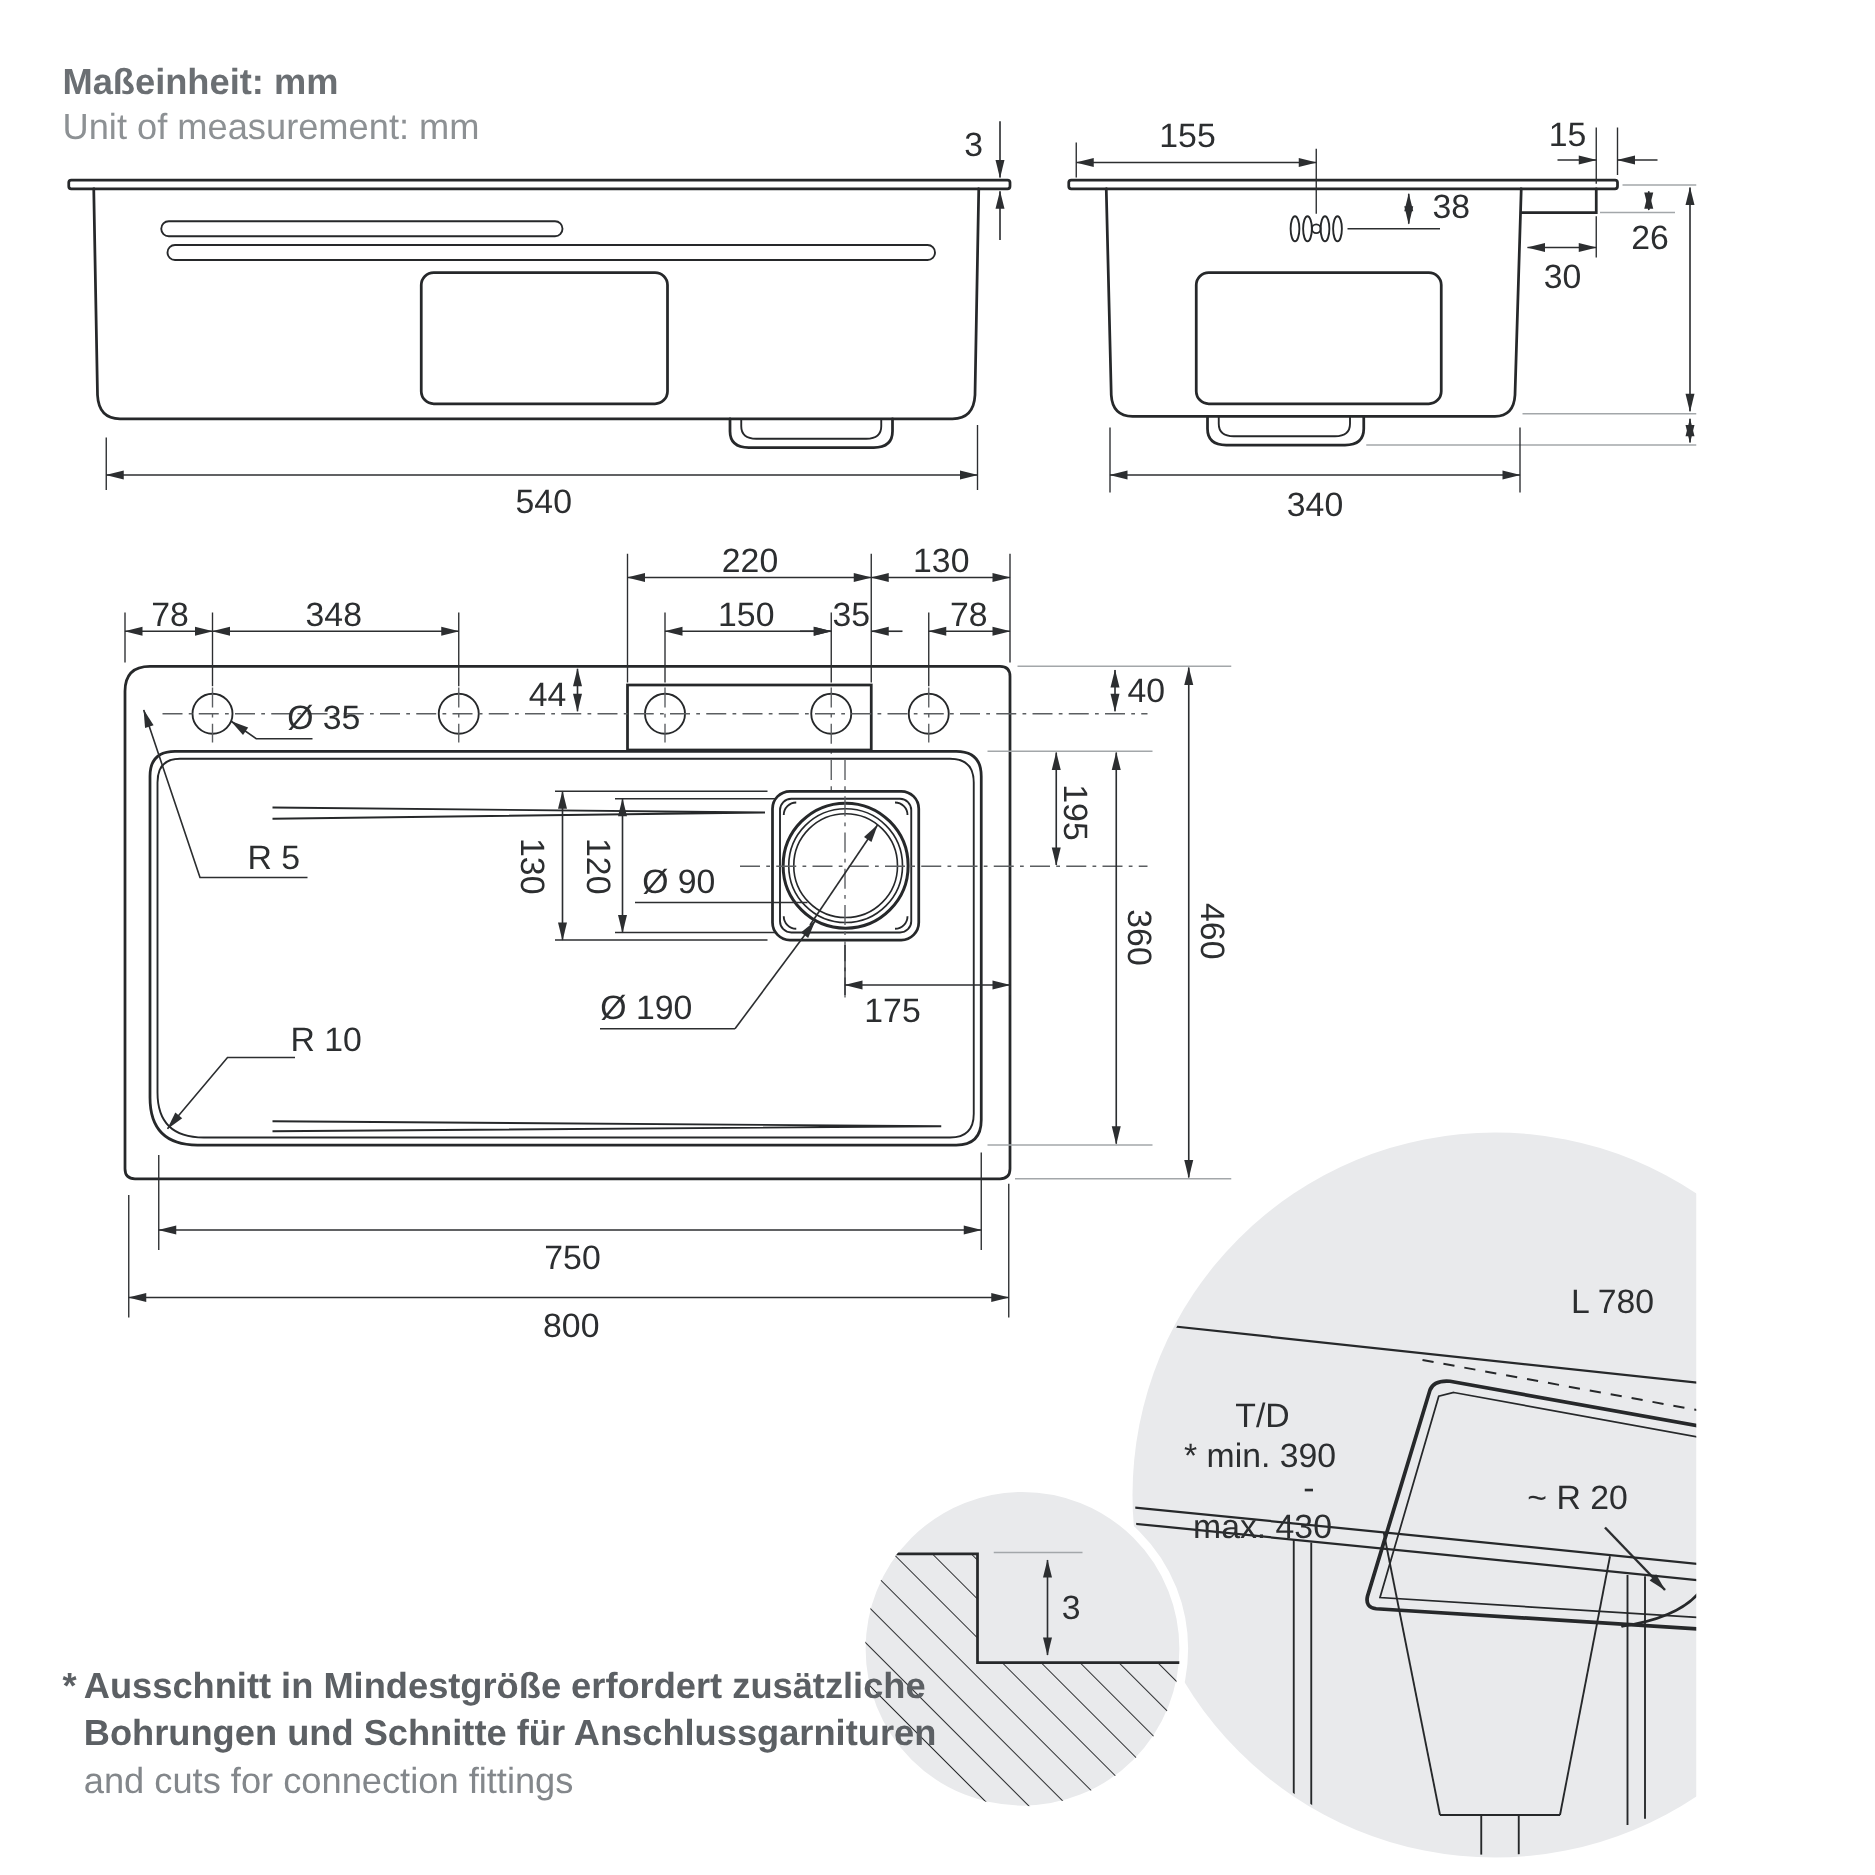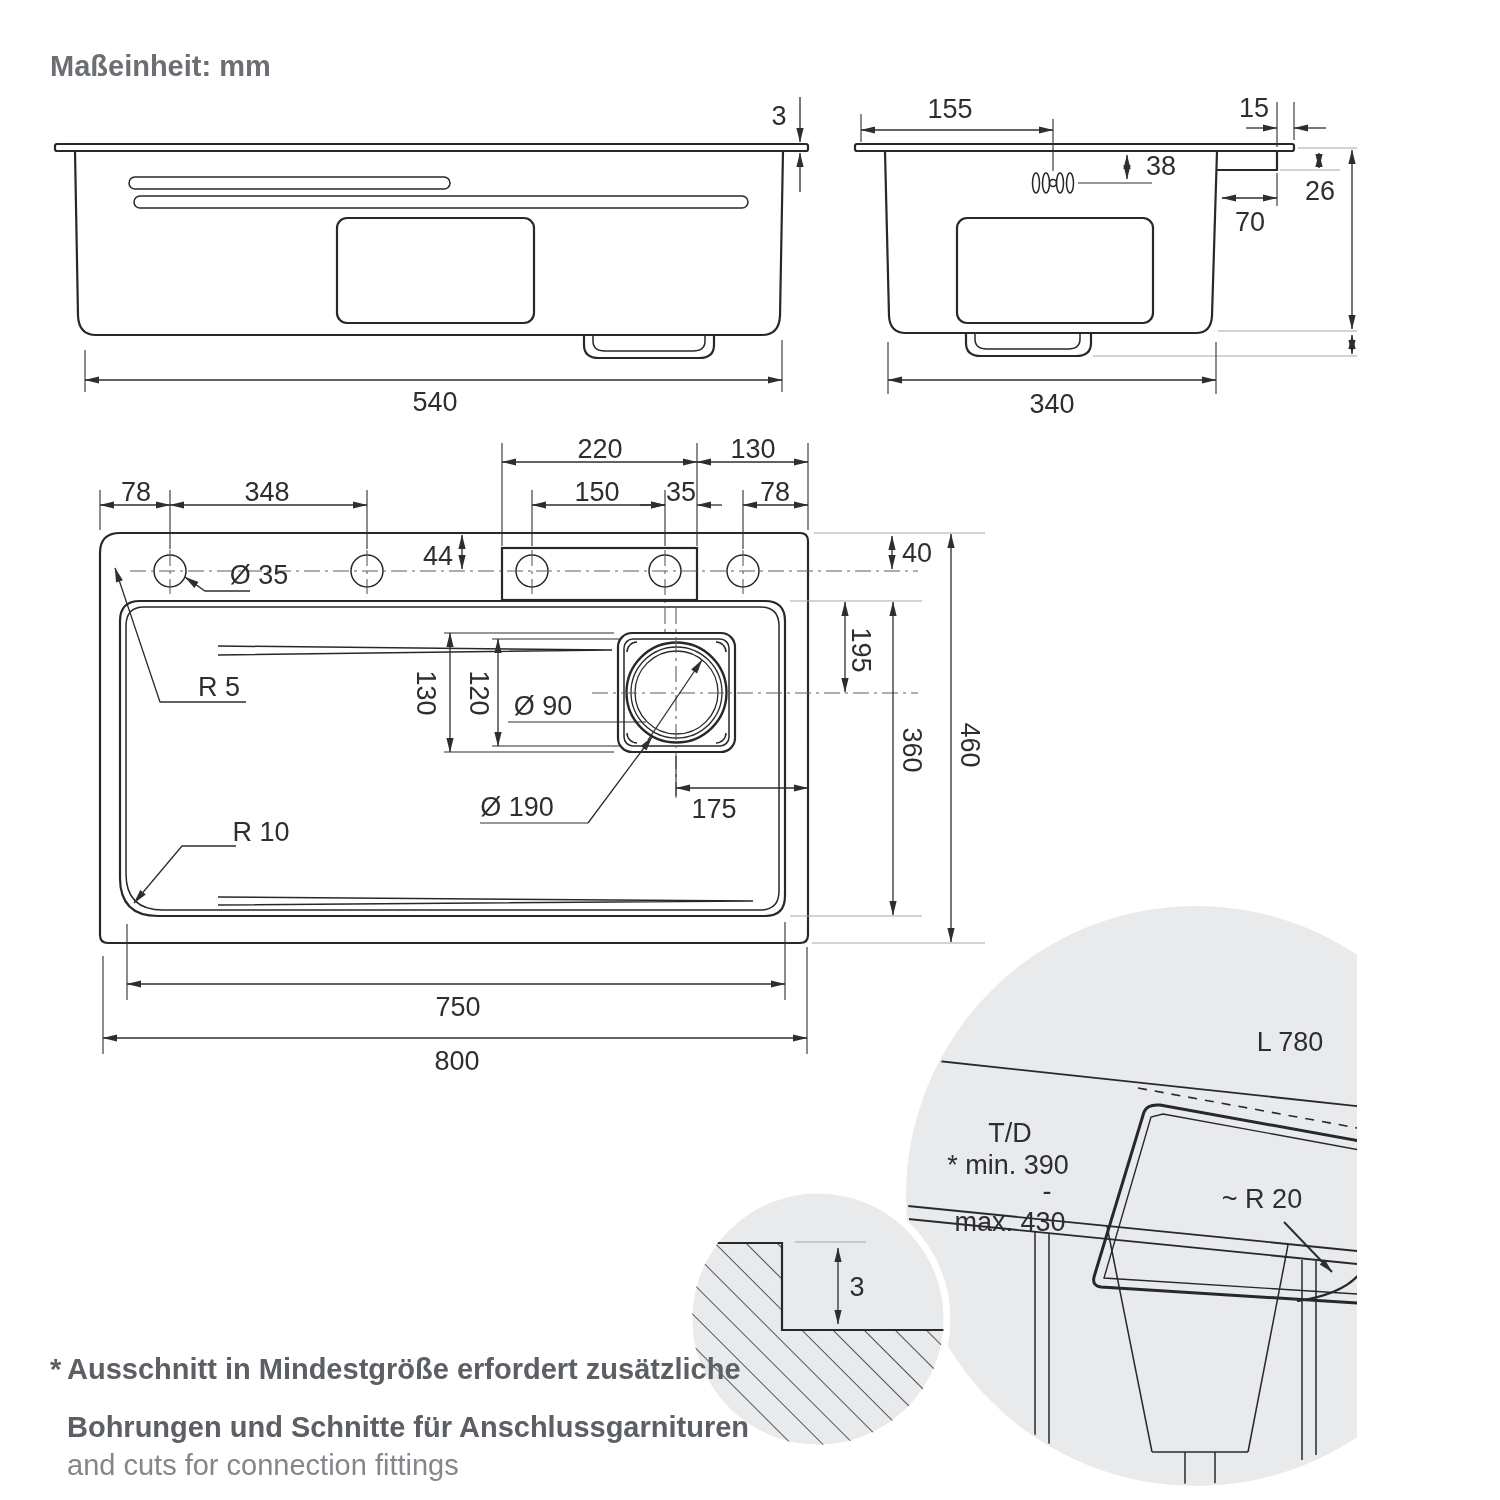--- a/index.html
+++ b/index.html
@@ -9,21 +9,21 @@
   .lbl{position:absolute;font-size:27px;color:#2c2e30;white-space:nowrap;
        transform:translate(-50%,-50%);line-height:1;}
   .lbl.v{transform:translate(-50%,-50%) rotate(90deg);}
   .hd{position:absolute;left:50px;white-space:nowrap;}
   .hd1{top:50px;font-size:29px;font-weight:bold;color:#6b6f73;}
   .hd2{top:86px;font-size:29px;color:#8d9194;}
   .footnotes{position:absolute;left:50px;top:1330px;font-size:29px;line-height:38px;}
   .fn{white-space:nowrap;}
   .fn .mark{display:inline-block;width:17px;}
   .fn.ind{padding-left:17px;}
-  .fn.de{font-weight:bold;color:#5c6064;margin-top:20px;}
+  .fn.de{font-weight:bold;color:#5c6064;}
   .fn.en{color:#83878b;}
   
   .o{stroke:#26282a;stroke-width:2.2;fill:none;stroke-linecap:round;}
   .o3{stroke:#26282a;stroke-width:3;fill:none;}
   .m{stroke:#26282a;stroke-width:1.5;fill:none;}
   .dim{stroke:#2c2e30;stroke-width:1.3;fill:none;}
   .ext{stroke:#2c2e30;stroke-width:1.1;fill:none;}
   .gx{stroke:#a3a7aa;stroke-width:1.2;fill:none;}
   .cl{stroke:#5b5e61;stroke-width:1.1;fill:none;stroke-dasharray:16 5 3 5;}
   .dsh{stroke:#26282a;stroke-width:1.6;fill:none;stroke-dasharray:9 8;}
@@ -236,29 +236,30 @@
     <g clip-path="url(#clipSmall)">
       <path fill="url(#hatch)" stroke="none" d="M689,1243 L782,1243 L782,1330 L948,1330 L948,1450 L689,1450 Z"></path>
       <path class="o" d="M689,1243 L782,1243 L782,1330 L949,1330"></path>
       <line class="gx" x1="795" y1="1242" x2="866" y2="1242"></line>
       <line class="dim" x1="838" y1="1248" x2="838" y2="1324" marker-start="url(#ar)" marker-end="url(#ar)"></line>
     </g>
   </g>
 </svg>
 
 <div class="hd hd1">Maßeinheit: mm</div>
+<div class="hd hd2">Unit of measurement: mm</div>
 
 <span class="lbl" style="left:779px;top:116px">3</span>
 <span class="lbl" style="left:435px;top:402px">540</span>
 
 <span class="lbl" style="left:950px;top:109px">155</span>
 <span class="lbl" style="left:1254px;top:108px">15</span>
 <span class="lbl" style="left:1161px;top:166px">38</span>
 <span class="lbl" style="left:1320px;top:191px">26</span>
-<span class="lbl" style="left:1250px;top:222px">70</span>
+<span class="lbl" style="left:1250px;top:222px">30</span>
 <span class="lbl v" style="left:1369px;top:252px">200</span>
 <span class="lbl v" style="left:1415px;top:252px">225</span>
 <span class="lbl" style="left:1379px;top:384px">25</span>
 <span class="lbl" style="left:1052px;top:404px">340</span>
 
 <span class="lbl" style="left:600px;top:449px">220</span>
 <span class="lbl" style="left:753px;top:449px">130</span>
 <span class="lbl" style="left:136px;top:492px">78</span>
 <span class="lbl" style="left:267px;top:492px">348</span>
 <span class="lbl" style="left:597px;top:492px">150</span>

